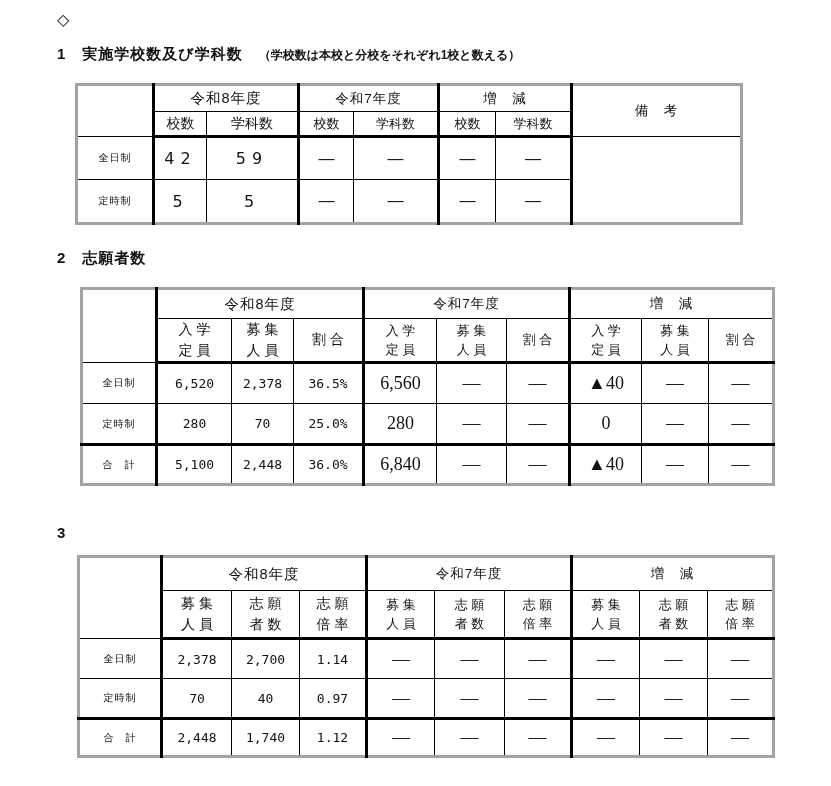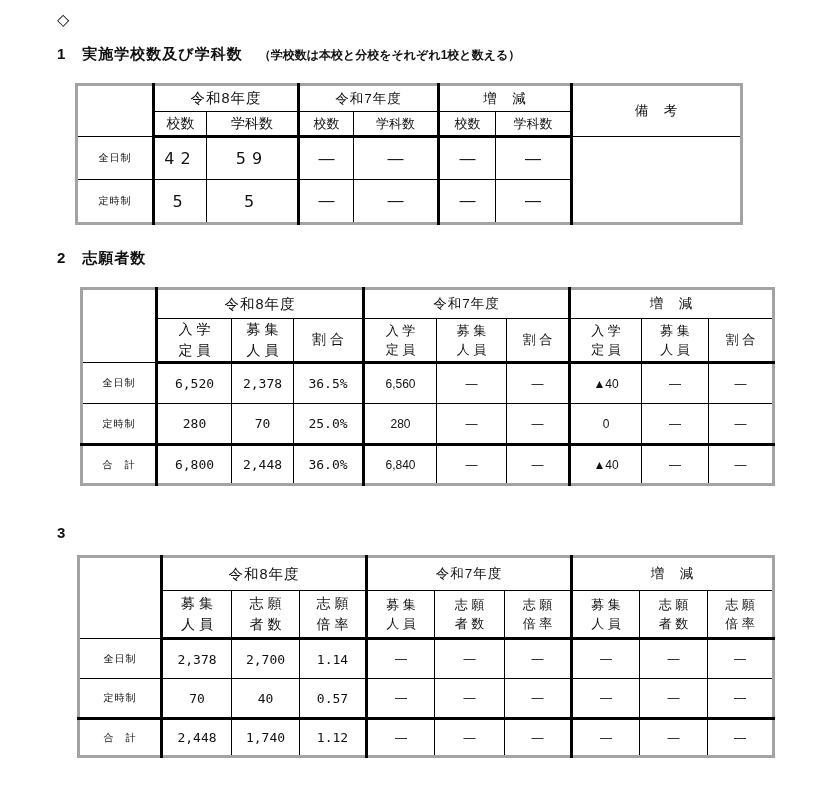--- a/index.html
+++ b/index.html
@@ -34,21 +34,21 @@
   .sub  { font-size: 13px; }
   .pre { white-space: pre-line; line-height: 1.5; }
   .lbl { font-size: 10px; letter-spacing: 1px; }
 
   .t1num { font-size: 16px; letter-spacing: 6px; font-family: "DejaVu Sans", sans-serif; }
   .c1r { text-align: right; padding-right: 18px; }
   .c1c { text-align: center; padding-left: 4px; }
 
   .num { text-align: right; padding-right: 11px; font-family: "DejaVu Sans Mono", "Liberation Mono", monospace;
          font-size: 13px; }
-  .ser { font-family: Liberation Sans, sans-serif; font-size: 12px; margin-top: 12px; }
+  .ser { font-family: Liberation Serif, serif; font-size: 18px; margin-top: 12px; }
   .ctr { text-align: center !important; padding-right: 0 !important; }
 
   .logo { position: absolute; left: 728px; top: 744px; width: 100px; height: 40px; }
   .logo .ruby { position: absolute; right: 10px; top: 0; font-size: 7px; letter-spacing: 1px; }
   .logo .word { position: absolute; right: 0; top: 6px; font-size: 26px; font-weight: bold;
                 letter-spacing: -1px; font-family: "Liberation Sans", sans-serif; }
 </style>
 </head>
 <body>
 
@@ -174,21 +174,21 @@
       <td class="num">25.0%</td>
       <td class="num ser bl">280</td>
       <td class="num ser">―</td>
       <td class="num ser">―</td>
       <td class="ser ctr bl">0</td>
       <td class="num ser">―</td>
       <td class="num ser">―</td>
     </tr>
     <tr style="height:40px">
       <td class="lbl bt">合　計</td>
-      <td class="num bl bt">6,800</td>
+      <td class="num bl bt">5,100</td>
       <td class="num bt">2,448</td>
       <td class="num bt">36.0%</td>
       <td class="num ser bl bt">6,840</td>
       <td class="num ser bt">―</td>
       <td class="num ser bt">―</td>
       <td class="ser ctr bl bt">▲40</td>
       <td class="num ser bt">―</td>
       <td class="num ser bt">―</td>
     </tr>
   </tbody>
@@ -247,21 +247,21 @@
       <td class="num ser">―</td>
       <td class="num ser">―</td>
       <td class="num ser bl">―</td>
       <td class="num ser">―</td>
       <td class="num ser">―</td>
     </tr>
     <tr style="height:40px">
       <td class="lbl">定時制</td>
       <td class="num bl">70</td>
       <td class="num">40</td>
-      <td class="num">0.57</td>
+      <td class="num">0.97</td>
       <td class="num ser bl">―</td>
       <td class="num ser">―</td>
       <td class="num ser">―</td>
       <td class="num ser bl">―</td>
       <td class="num ser">―</td>
       <td class="num ser">―</td>
     </tr>
     <tr style="height:38px">
       <td class="lbl bt">合　計</td>
       <td class="num bl bt">2,448</td>

